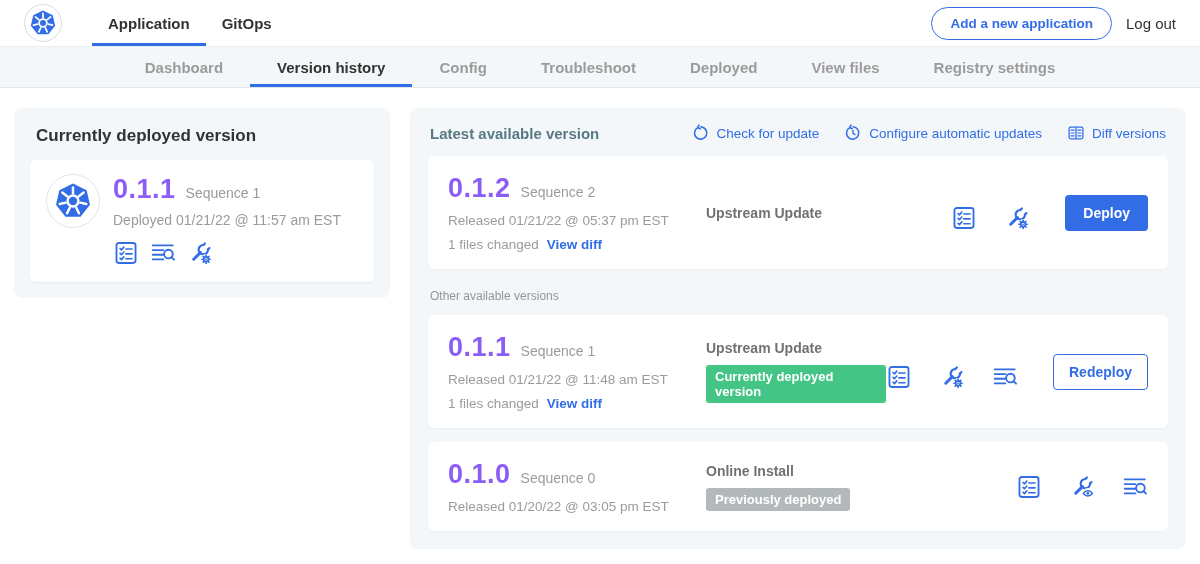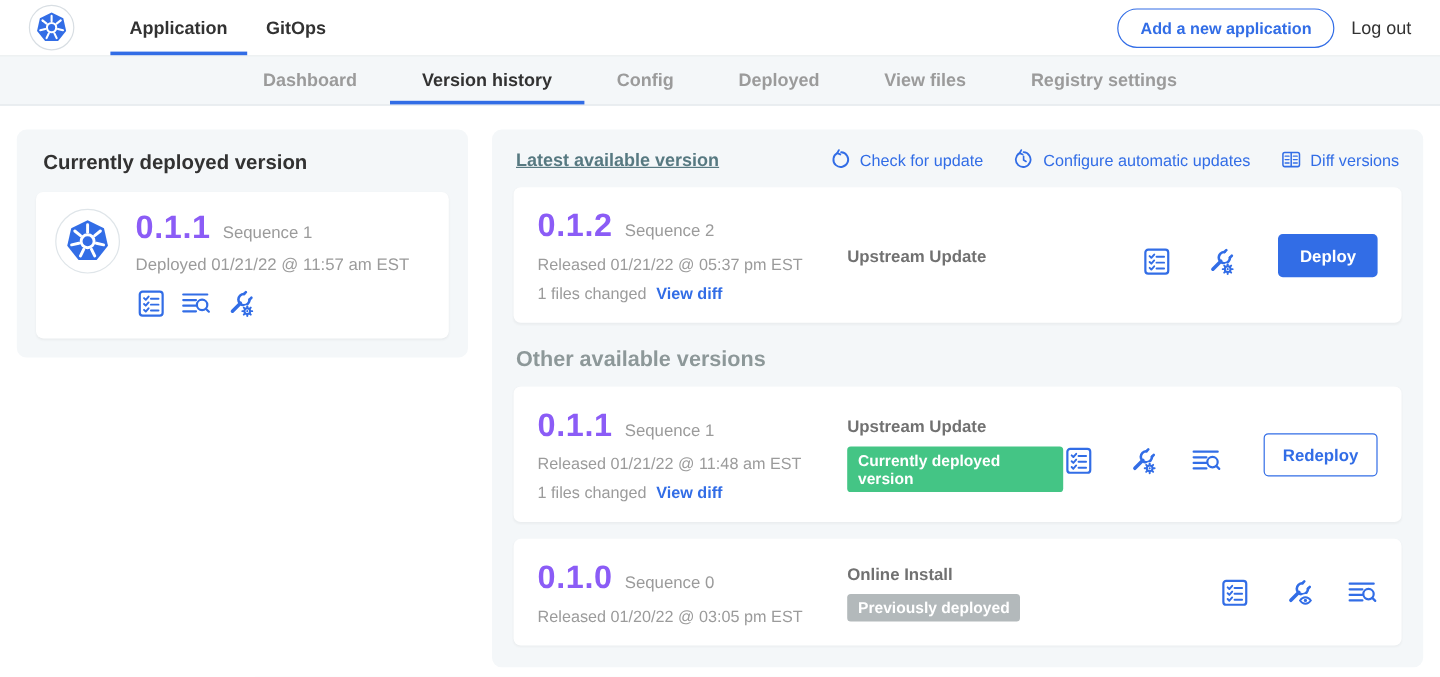--- a/index.html
+++ b/index.html
@@ -37,42 +37,42 @@
   .ver-line { display:flex; align-items:baseline; }
   .ver { font-size:27px; font-weight:800; color:#8b5cf6; letter-spacing:.5px; }
   .seq { font-size:14px; color:#9b9b9b; margin-left:10px; font-weight:500; }
   .muted { font-size:13.5px; color:#9b9b9b; font-weight:500; }
   .tile-body .muted { font-size:14px; margin-top:7px; }
   .icon-row { display:flex; gap:11px; margin-top:12px; align-items:center; }
   .action-icon { width:26px; height:26px; color:#326de6; cursor:pointer; flex-shrink:0; }
   
   .available-panel { flex:1; background:#f4f7f9; border-radius:8px; padding:16px 18px 18px; }
   .panel-head { display:flex; justify-content:space-between; align-items:center; margin:0 2px 14px; }
-  .panel-head h3 { font-size:15px; font-weight:600; color:#577981;text-decoration:underline; }
+  .panel-head h3 { font-size:15px; font-weight:600; color:#577981; }
   .panel-actions { display:flex; gap:25px; align-items:center; }
   .action-link { display:flex; gap:7px; align-items:center; color:#326de6; font-size:13.5px;
     font-weight:400; cursor:pointer; text-decoration:none; }
   .link-icon { width:18px; height:18px; color:#326de6; }
   .version-row { background:#fff; border-radius:6px; padding:17px 20px; display:flex; align-items:center;
     box-shadow:0 1px 2px rgba(0,0,0,.04); }
   .col-left { width:258px; flex-shrink:0; }
   .col-left .muted { margin-top:9px; }
   .files-line { margin-top:9px; display:flex; align-items:baseline; }
   .files-line .muted { margin-top:0; }
   .view-diff { color:#326de6; font-weight:700; font-size:13.5px; margin-left:8px; cursor:pointer; text-decoration:none; }
   .col-mid { flex:1; }
   .source { font-size:14px; font-weight:600; color:#717171; }
   .badge { display:inline-block; margin-top:9px; padding:4px 9px; border-radius:3px; color:#fff;
     font-size:13px; font-weight:700; }
   .col-right { display:flex; align-items:flex-end; gap:27px; }
   .btn-primary { background:#326de6; color:#fff; border:none; border-radius:4px; padding:10px 18px;
     font-size:14px; font-weight:700; cursor:pointer; margin-left:8px; font-family:inherit; }
   .btn-outline { background:#fff; color:#326de6; border:1px solid #326de6; border-radius:4px;
     padding:9px 15px; font-size:14px; font-weight:700; cursor:pointer; margin-left:8px; font-family:inherit; }
-  .other-title { font-size:18px; color:#8d9899; font-weight:700; margin:20px 2px 12px; }
+  .other-title { font-size:12px; color:#8d9899; font-weight:400; margin:20px 2px 12px; }
   .gap { height:14px; }
 </style>
 </head>
 <body>
 
 <svg width="0" height="0" style="position:absolute">
   <defs>
     <symbol id="i-k8s" viewBox="0 0 24 24">
       <polygon points="12,2 19.8,5.8 21.7,14.2 16.3,21 7.7,21 2.3,14.2 4.2,5.8" fill="#326de6"></polygon>
       <circle cx="12" cy="12" r="3.1" fill="none" stroke="#fff" stroke-width="1.4"></circle>
@@ -178,20 +178,21 @@
   <div class="topbar-right">
     <button class="pill-btn">Add a new application</button>
     <div class="logout">Log out</div>
   </div>
 </header>
 
 <nav class="subnav">
   <div class="subtab">Dashboard</div>
   <div class="subtab active">Version history</div>
   <div class="subtab">Config</div>
+  <div class="subtab">Troubleshoot</div>
   <div class="subtab">Deployed</div>
   <div class="subtab">View files</div>
   <div class="subtab">Registry settings</div>
 </nav>
 
 <main class="content">
 
   <section class="deployed-card">
     <h2>Currently deployed version</h2>
     <div class="version-tile">

